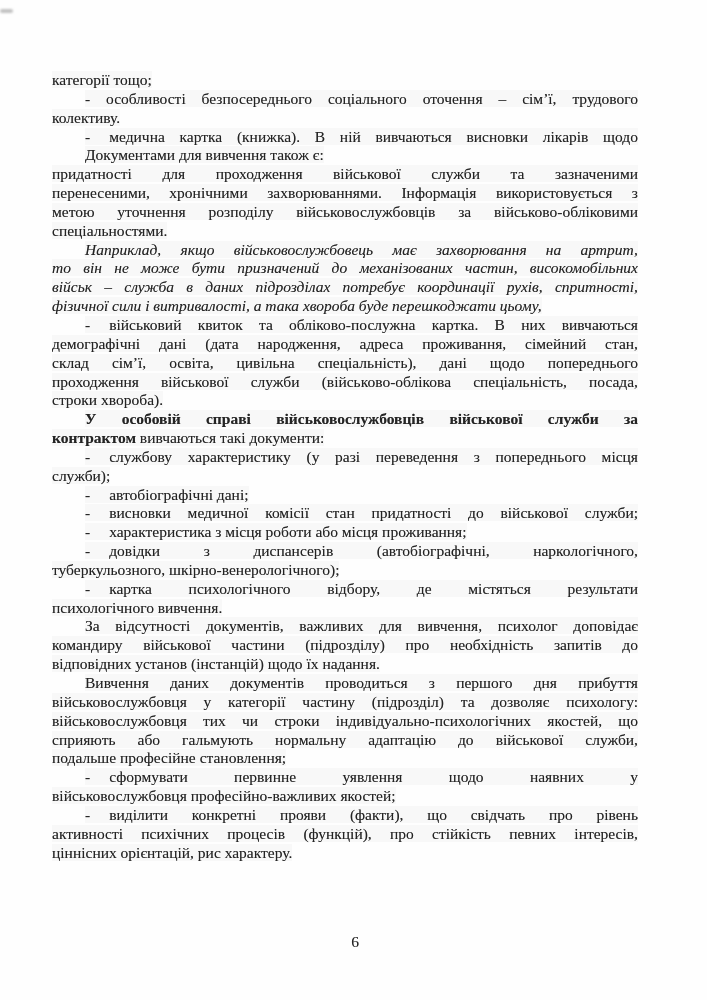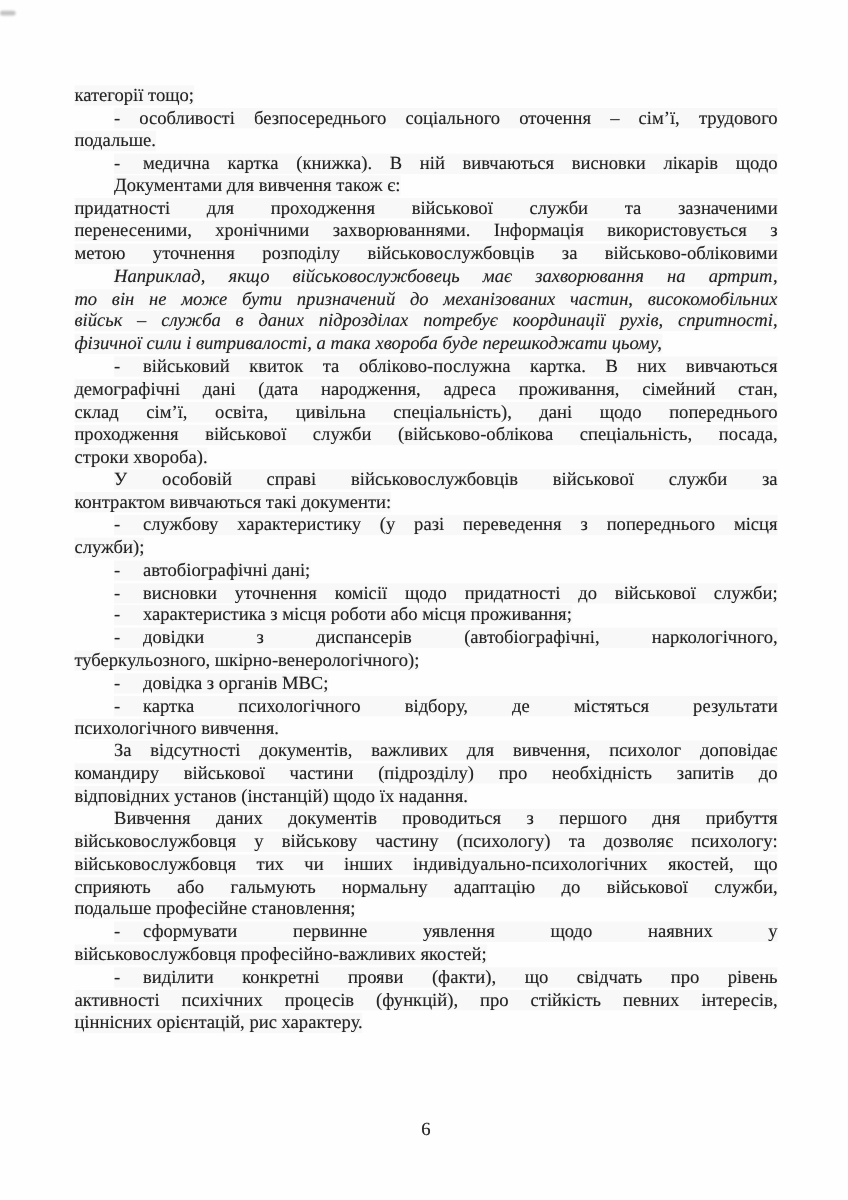--- a/index.html
+++ b/index.html
@@ -21,21 +21,21 @@
     left: 0;
     top: 9px;
     width: 13px;
     height: 4px;
     background: #c2c2c2;
     border-radius: 2px;
     filter: blur(1px);
   }
   .text-block {
     position: absolute;
-    left: 62px;
+    left: 52px;
     top: 71px;
     width: 586px;
     font-size: 15.5px;
     line-height: 18.85px;
     text-shadow: 0 0 0.6px rgba(45,45,45,0.45);
   }
   .line {
     text-align: left;
     white-space: normal;
   }
@@ -47,21 +47,21 @@
     text-indent: 33px;
   }
   .line.it {
     font-style: italic;
     font-family: Liberation Serif, serif;
   }
   .seg, .dash {
     background: rgba(0,0,0,0.025);
   }
   .seg.b {
-    font-weight: normal;
+    font-weight: bold;
     margin-top: 20px;
   }
   .dash {
     padding-right: 19px;
   }
   .page-number {
     position: absolute;
     left: 62px;
     top: 933px;
     width: 586px;
@@ -72,53 +72,53 @@
   }
 </style>
 </head>
 <body>
 
 <div class="page">
   <div class="scan-artifact-top"></div>
   <div class="text-block">
       <div class="line"><span class="seg">категорії тощо;</span></div>
       <div class="line ind jus"><span class="seg">- особливості безпосереднього соціального оточення – сім’ї, трудового</span></div>
-      <div class="line"><span class="seg">подальше.</span></div>
+      <div class="line"><span class="seg">колективу.</span></div>
       <div class="line ind jus"><span class="dash">-</span><span class="seg">медична картка (книжка). В ній вивчаються висновки лікарів щодо</span></div>
       <div class="line ind"><span class="seg">Документами для вивчення також є:</span></div>
       <div class="line jus"><span class="seg">придатності для проходження військової служби та зазначеними</span></div>
       <div class="line jus"><span class="seg">перенесеними, хронічними захворюваннями. Інформація використовується з</span></div>
       <div class="line jus"><span class="seg">метою уточнення розподілу військовослужбовців за військово-обліковими</span></div>
+      <div class="line"><span class="seg">спеціальностями.</span></div>
       <div class="line ind jus it"><span class="seg">Наприклад, якщо військовослужбовець має захворювання на артрит,</span></div>
       <div class="line jus it"><span class="seg">то він не може бути призначений до механізованих частин, високомобільних</span></div>
       <div class="line jus it"><span class="seg">військ – служба в даних підрозділах потребує координації рухів, спритності,</span></div>
       <div class="line it"><span class="seg">фізичної сили і витривалості, а така хвороба буде перешкоджати цьому,</span></div>
       <div class="line ind jus"><span class="dash">-</span><span class="seg">військовий квиток та обліково-послужна картка. В них вивчаються</span></div>
       <div class="line jus"><span class="seg">демографічні дані (дата народження, адреса проживання, сімейний стан,</span></div>
       <div class="line jus"><span class="seg">склад сім’ї, освіта, цивільна спеціальність), дані щодо попереднього</span></div>
       <div class="line jus"><span class="seg">проходження військової служби (військово-облікова спеціальність, посада,</span></div>
       <div class="line"><span class="seg">строки хвороба).</span></div>
       <div class="line ind jus"><span class="seg b">У особовій справі військовослужбовців військової служби за</span></div>
       <div class="line"><span class="seg b">контрактом</span><span class="seg"> вивчаються такі документи:</span></div>
       <div class="line ind jus"><span class="dash">-</span><span class="seg">службову характеристику (у разі переведення з попереднього місця</span></div>
       <div class="line"><span class="seg">служби);</span></div>
       <div class="line ind"><span class="dash">-</span><span class="seg">автобіографічні дані;</span></div>
-      <div class="line ind jus"><span class="dash">-</span><span class="seg">висновки уточнення комісії щодо придатності до військової служби;</span></div>
+      <div class="line ind jus"><span class="dash">-</span><span class="seg">висновки медичної комісії стан придатності до військової служби;</span></div>
       <div class="line ind"><span class="dash">-</span><span class="seg">характеристика з місця роботи або місця проживання;</span></div>
       <div class="line ind jus"><span class="dash">-</span><span class="seg">довідки з диспансерів (автобіографічні, наркологічного,</span></div>
       <div class="line"><span class="seg">туберкульозного, шкірно-венерологічного);</span></div>
-      <div class="line ind"><span class="dash">-</span><span class="seg">довідка з органів МВС;</span></div>
       <div class="line ind jus"><span class="dash">-</span><span class="seg">картка психологічного відбору, де містяться результати</span></div>
       <div class="line"><span class="seg">психологічного вивчення.</span></div>
       <div class="line ind jus"><span class="seg">За відсутності документів, важливих для вивчення, психолог доповідає</span></div>
       <div class="line jus"><span class="seg">командиру військової частини (підрозділу) про необхідність запитів до</span></div>
       <div class="line"><span class="seg">відповідних установ (інстанцій) щодо їх надання.</span></div>
       <div class="line ind jus"><span class="seg">Вивчення даних документів проводиться з першого дня прибуття</span></div>
-      <div class="line jus"><span class="seg">військовослужбовця у військову частину (психологу) та дозволяє психологу:</span></div>
-      <div class="line jus"><span class="seg">військовослужбовця тих чи інших індивідуально-психологічних якостей, що</span></div>
+      <div class="line jus"><span class="seg">військовослужбовця у категорії частину (підрозділ) та дозволяє психологу:</span></div>
+      <div class="line jus"><span class="seg">військовослужбовця тих чи строки індивідуально-психологічних якостей, що</span></div>
       <div class="line jus"><span class="seg">сприяють або гальмують нормальну адаптацію до військової служби,</span></div>
       <div class="line"><span class="seg">подальше професійне становлення;</span></div>
       <div class="line ind jus"><span class="dash">-</span><span class="seg">сформувати первинне уявлення щодо наявних у</span></div>
       <div class="line"><span class="seg">військовослужбовця професійно-важливих якостей;</span></div>
       <div class="line ind jus"><span class="dash">-</span><span class="seg">виділити конкретні прояви (факти), що свідчать про рівень</span></div>
       <div class="line jus"><span class="seg">активності психічних процесів (функцій), про стійкість певних інтересів,</span></div>
       <div class="line"><span class="seg">ціннісних орієнтацій, рис характеру.</span></div>
     </div>
   <div class="page-number">6</div>
 </div>

